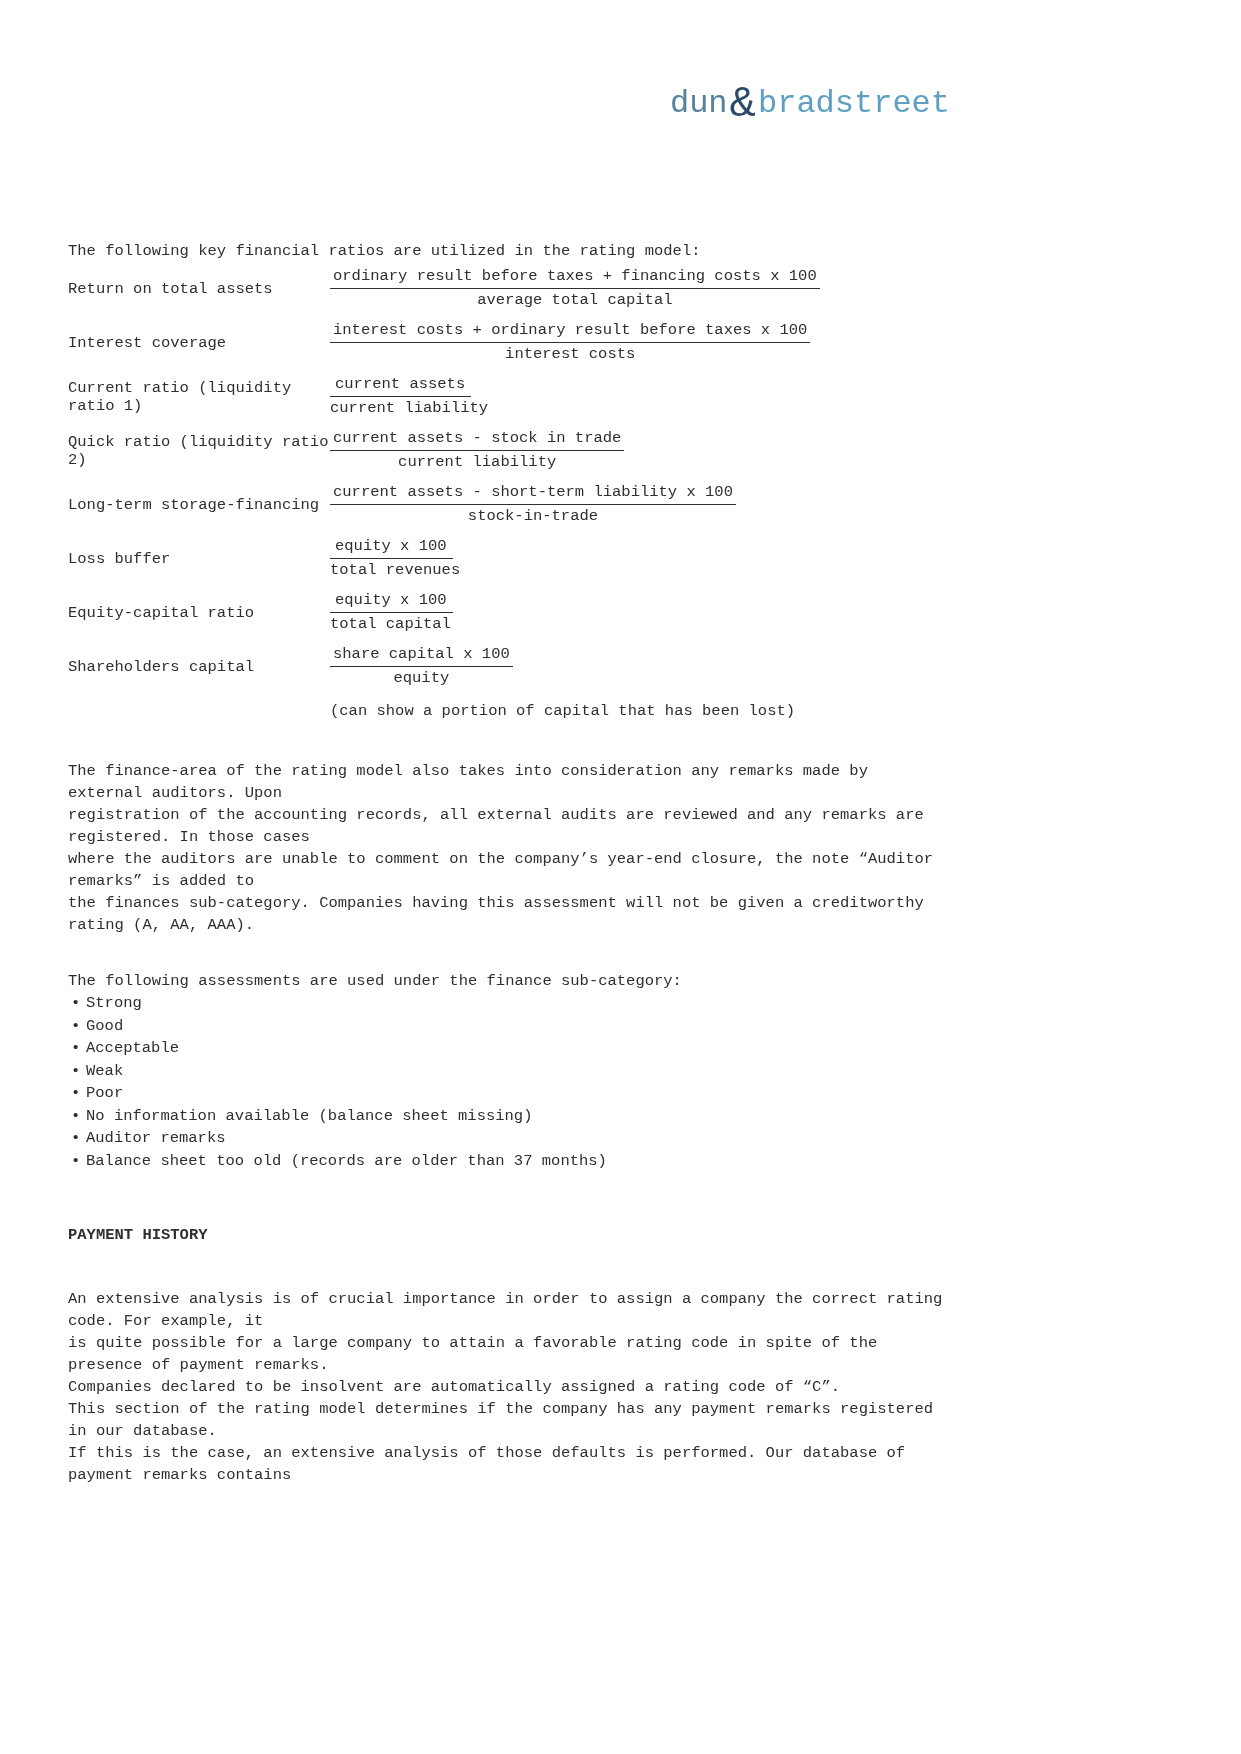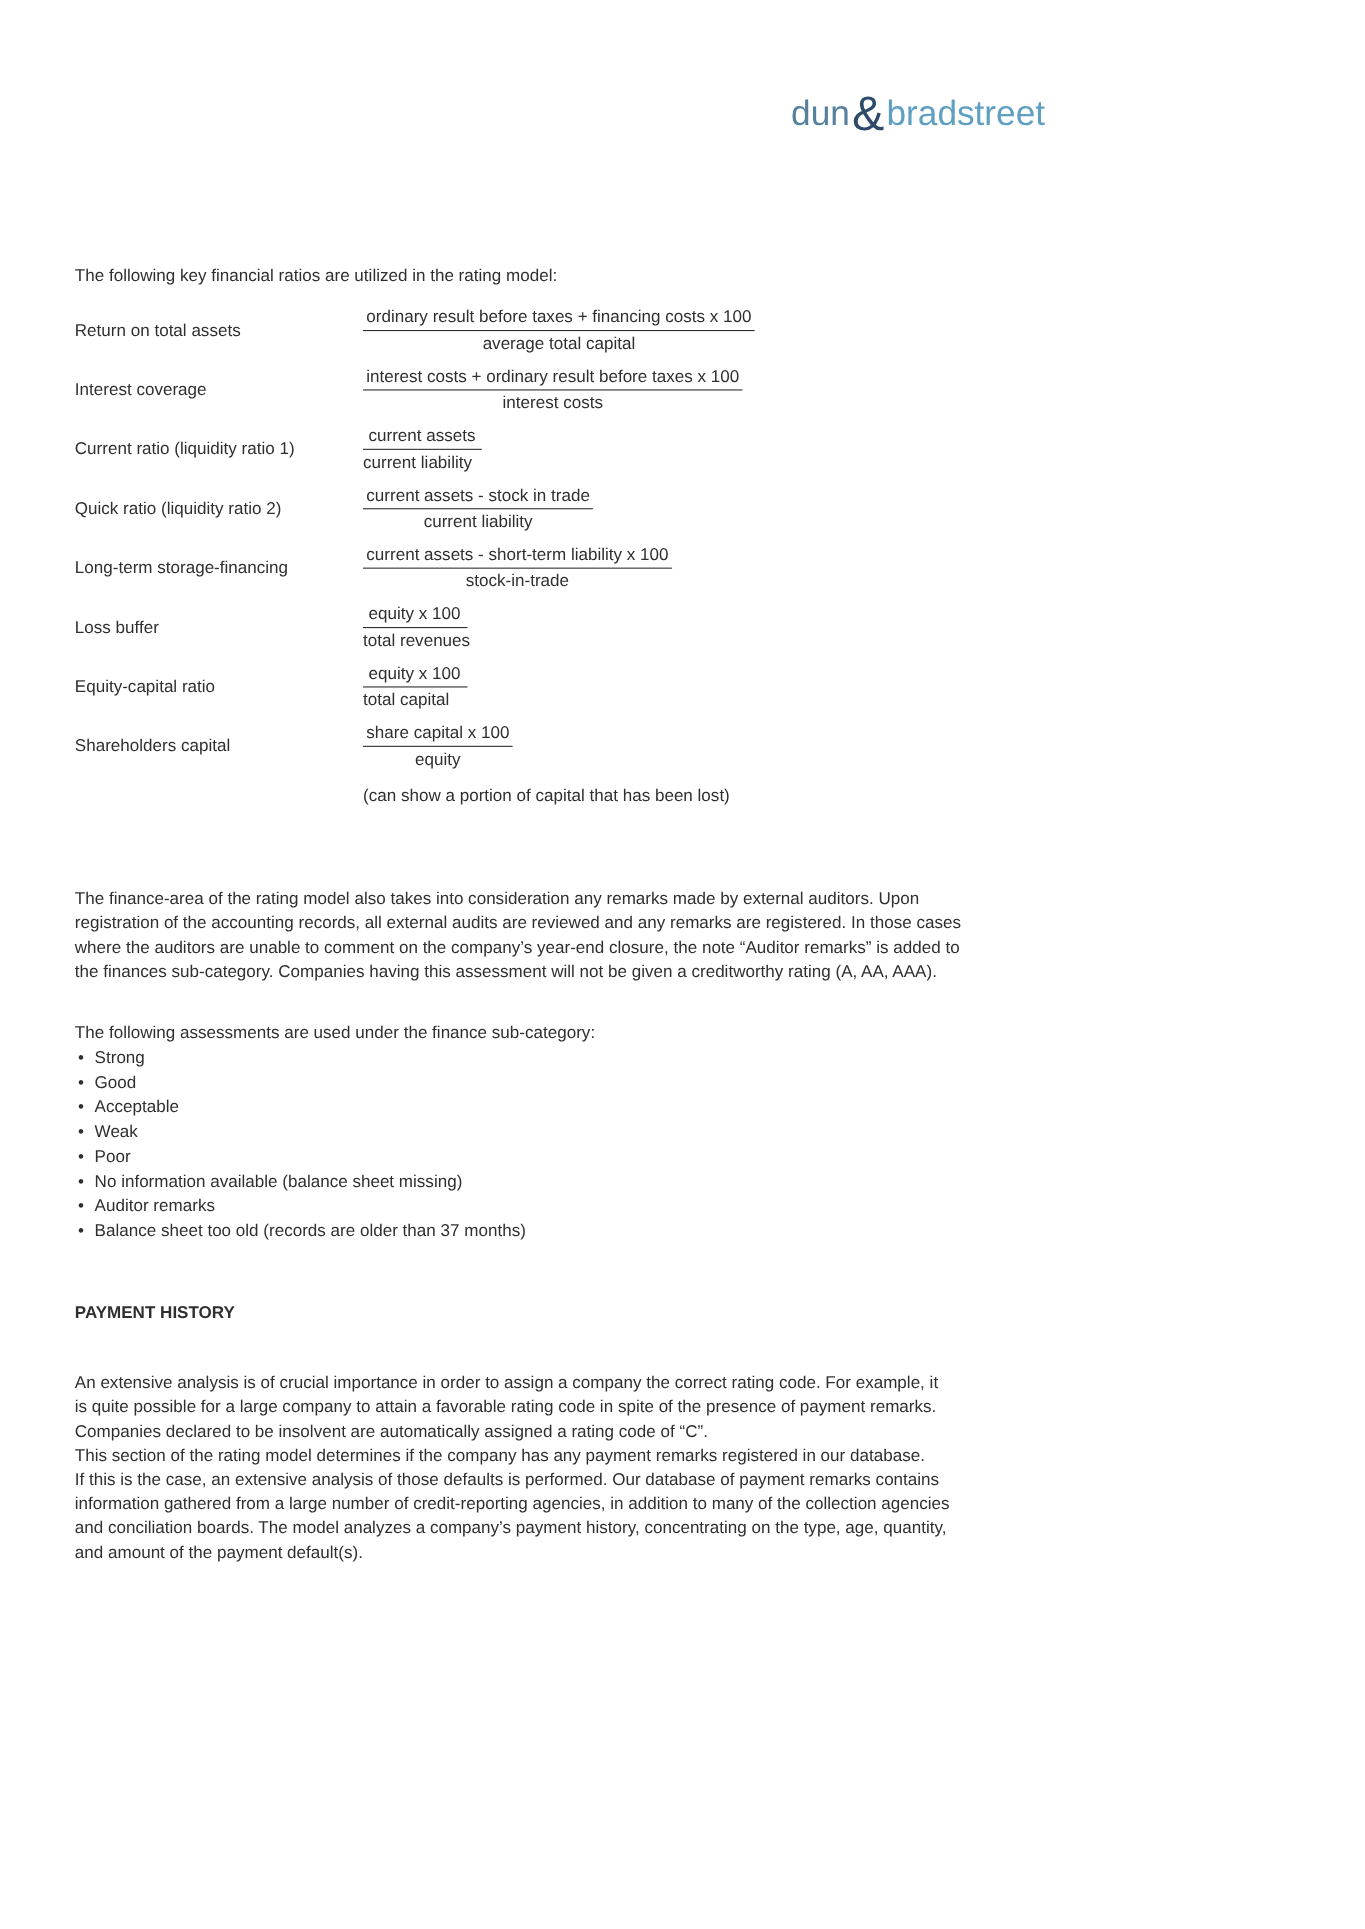--- a/index.html
+++ b/index.html
@@ -3,21 +3,21 @@
 <meta charset="utf-8">
 <style>
   * { box-sizing: border-box; }
   html, body { margin: 0; padding: 0; background: #ffffff; }
 
   .page {
     position: relative;
     width: 1241px;
     height: 1486px;
     background: #ffffff;
-    font-family: Liberation Sans, sans-serif;
+    font-family: Liberation Mono, monospace;
     color: #2f2f2f;
     font-size: 15.5px;
     overflow: hidden;
   }
 
   .content {
     position: absolute;
     left: 68px;
     top: 0;
     width: 882px;
@@ -56,21 +56,21 @@
 
   
   .table-head {
     display: flex;
     margin-top: 26px;
     font-weight: bold;
     line-height: 22px;
   }
   .figure-cell { width: 262px; flex: none; }
 
-  .ratio-rows { margin-top: 16px; }
+  .ratio-rows { margin-top: 4px; }
 
   .ratio-row {
     display: flex;
     align-items: center;
     margin-bottom: 9px;
     min-height: 44px;
   }
   .formula {
     display: inline-block;
     line-height: 21px;
@@ -89,21 +89,21 @@
     margin-left: 262px;
     margin-top: 12px;
     line-height: 21px;
   }
 
   
   .para {
     line-height: 22px;
     white-space: pre-line;
   }
-  .para-finance { margin-top: 73px; }
+  .para-finance { margin-top: 38px; }
 
   .assess-intro { margin-top: 34px; line-height: 22px; }
 
   ul.assess-list {
     list-style: none;
     margin: 0;
     padding: 0;
   }
   ul.assess-list li {
     display: flex;

